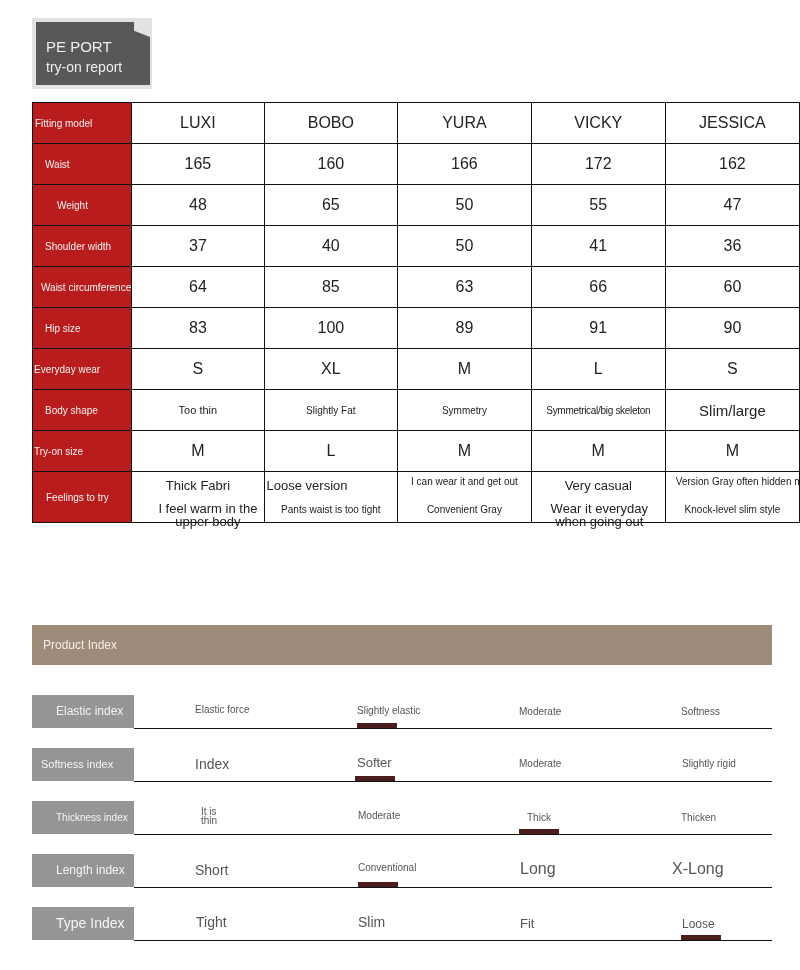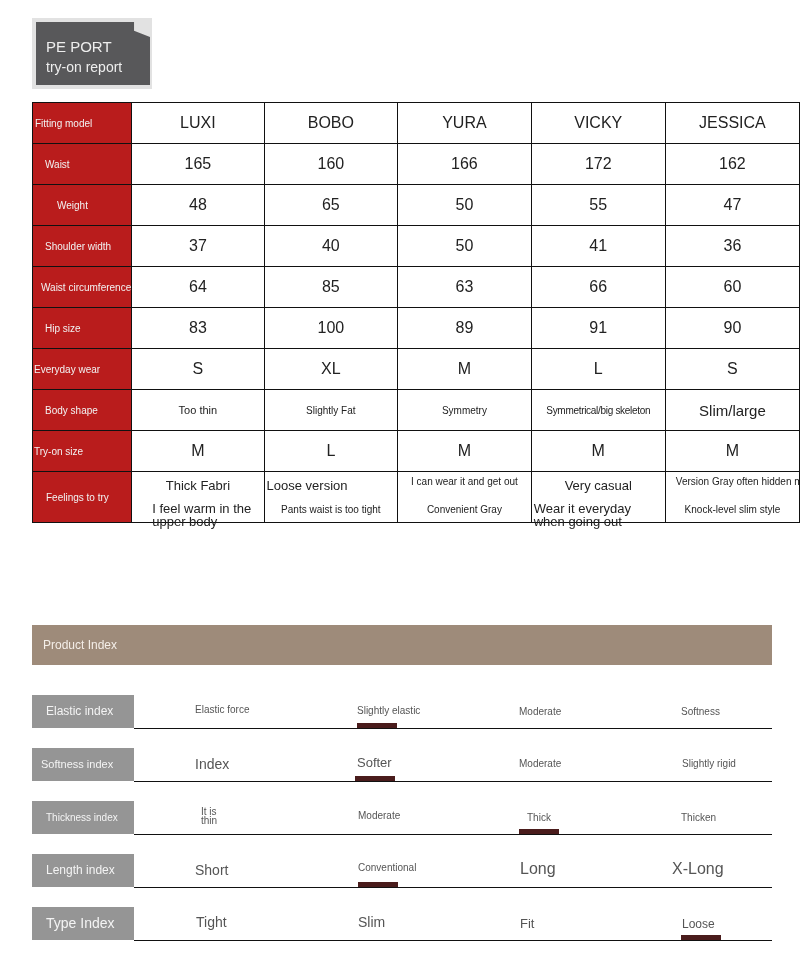--- a/index.html
+++ b/index.html
@@ -25,31 +25,31 @@
   }
   table.fit td { border: 1px solid #111; text-align: center; vertical-align: middle; padding: 0; height: 40px; font-size: 16px; color: #222; position: relative; }
   table.fit td.lbl { background: #b91c1c; color: #f2f2f2; font-size: 10px; text-align: left; padding-left: 8px; white-space: nowrap; overflow: visible; }
   td.lbl.big { font-size: 14px; padding-left: 12px; }
   td.lbl.mid { font-size: 11px; }
   .smalltxt { font-size: 10px !important; }
   .feel-cell { height: 50px !important; }
   .feel-a { position: absolute; left: 0; right: 0; top: 6px; text-align: center; font-size: 13px; }
   .feel-b { position: absolute; left: 0; right: 0; top: 32px; text-align: center; font-size: 10px; }
   .feel-a.s { font-size: 10px; top: 4px; }
-  .feel-b.l { font-size: 13px; line-height: 13px; left: 2px; text-align: left; top: 30px; }
+  .feel-b.l { font-size: 13px; line-height: 13px; left: 2px; text-align: center; top: 30px; }
 
   .pi-banner {
     position: absolute; left: 32px; top: 625px; width: 740px; height: 40px;
     background: #9e8b7a; color: #f4eee8; font-size: 12px; line-height: 40px;
     box-sizing: border-box; padding-left: 11px;
   }
   .pi-row { position: absolute; left: 32px; width: 740px; height: 34px; }
   .pi-label {
     position: absolute; left: 0; top: 0; width: 102px; height: 33px; background: #959595;
-    color: #f4f4f4; font-size: 12px; line-height: 33px; box-sizing: border-box; padding-left: 14px;
+    color: #f4f4f4; font-size: 12px; line-height: 33px; box-sizing: border-box; padding-left: 24px;
     white-space: nowrap;
   }
   .pi-line { position: absolute; left: 102px; right: 0; bottom: 0; height: 1px; background: #111; }
   .pi-opt { position: absolute; top: 0; height: 33px; color: #555; white-space: nowrap; }
   .pi-opt span { position: absolute; left: 0; }
   .marker { position: absolute; width: 40px; height: 5px; background: #4a1c1c; bottom: 0; }
 </style>
 </head>
 <body>
 

